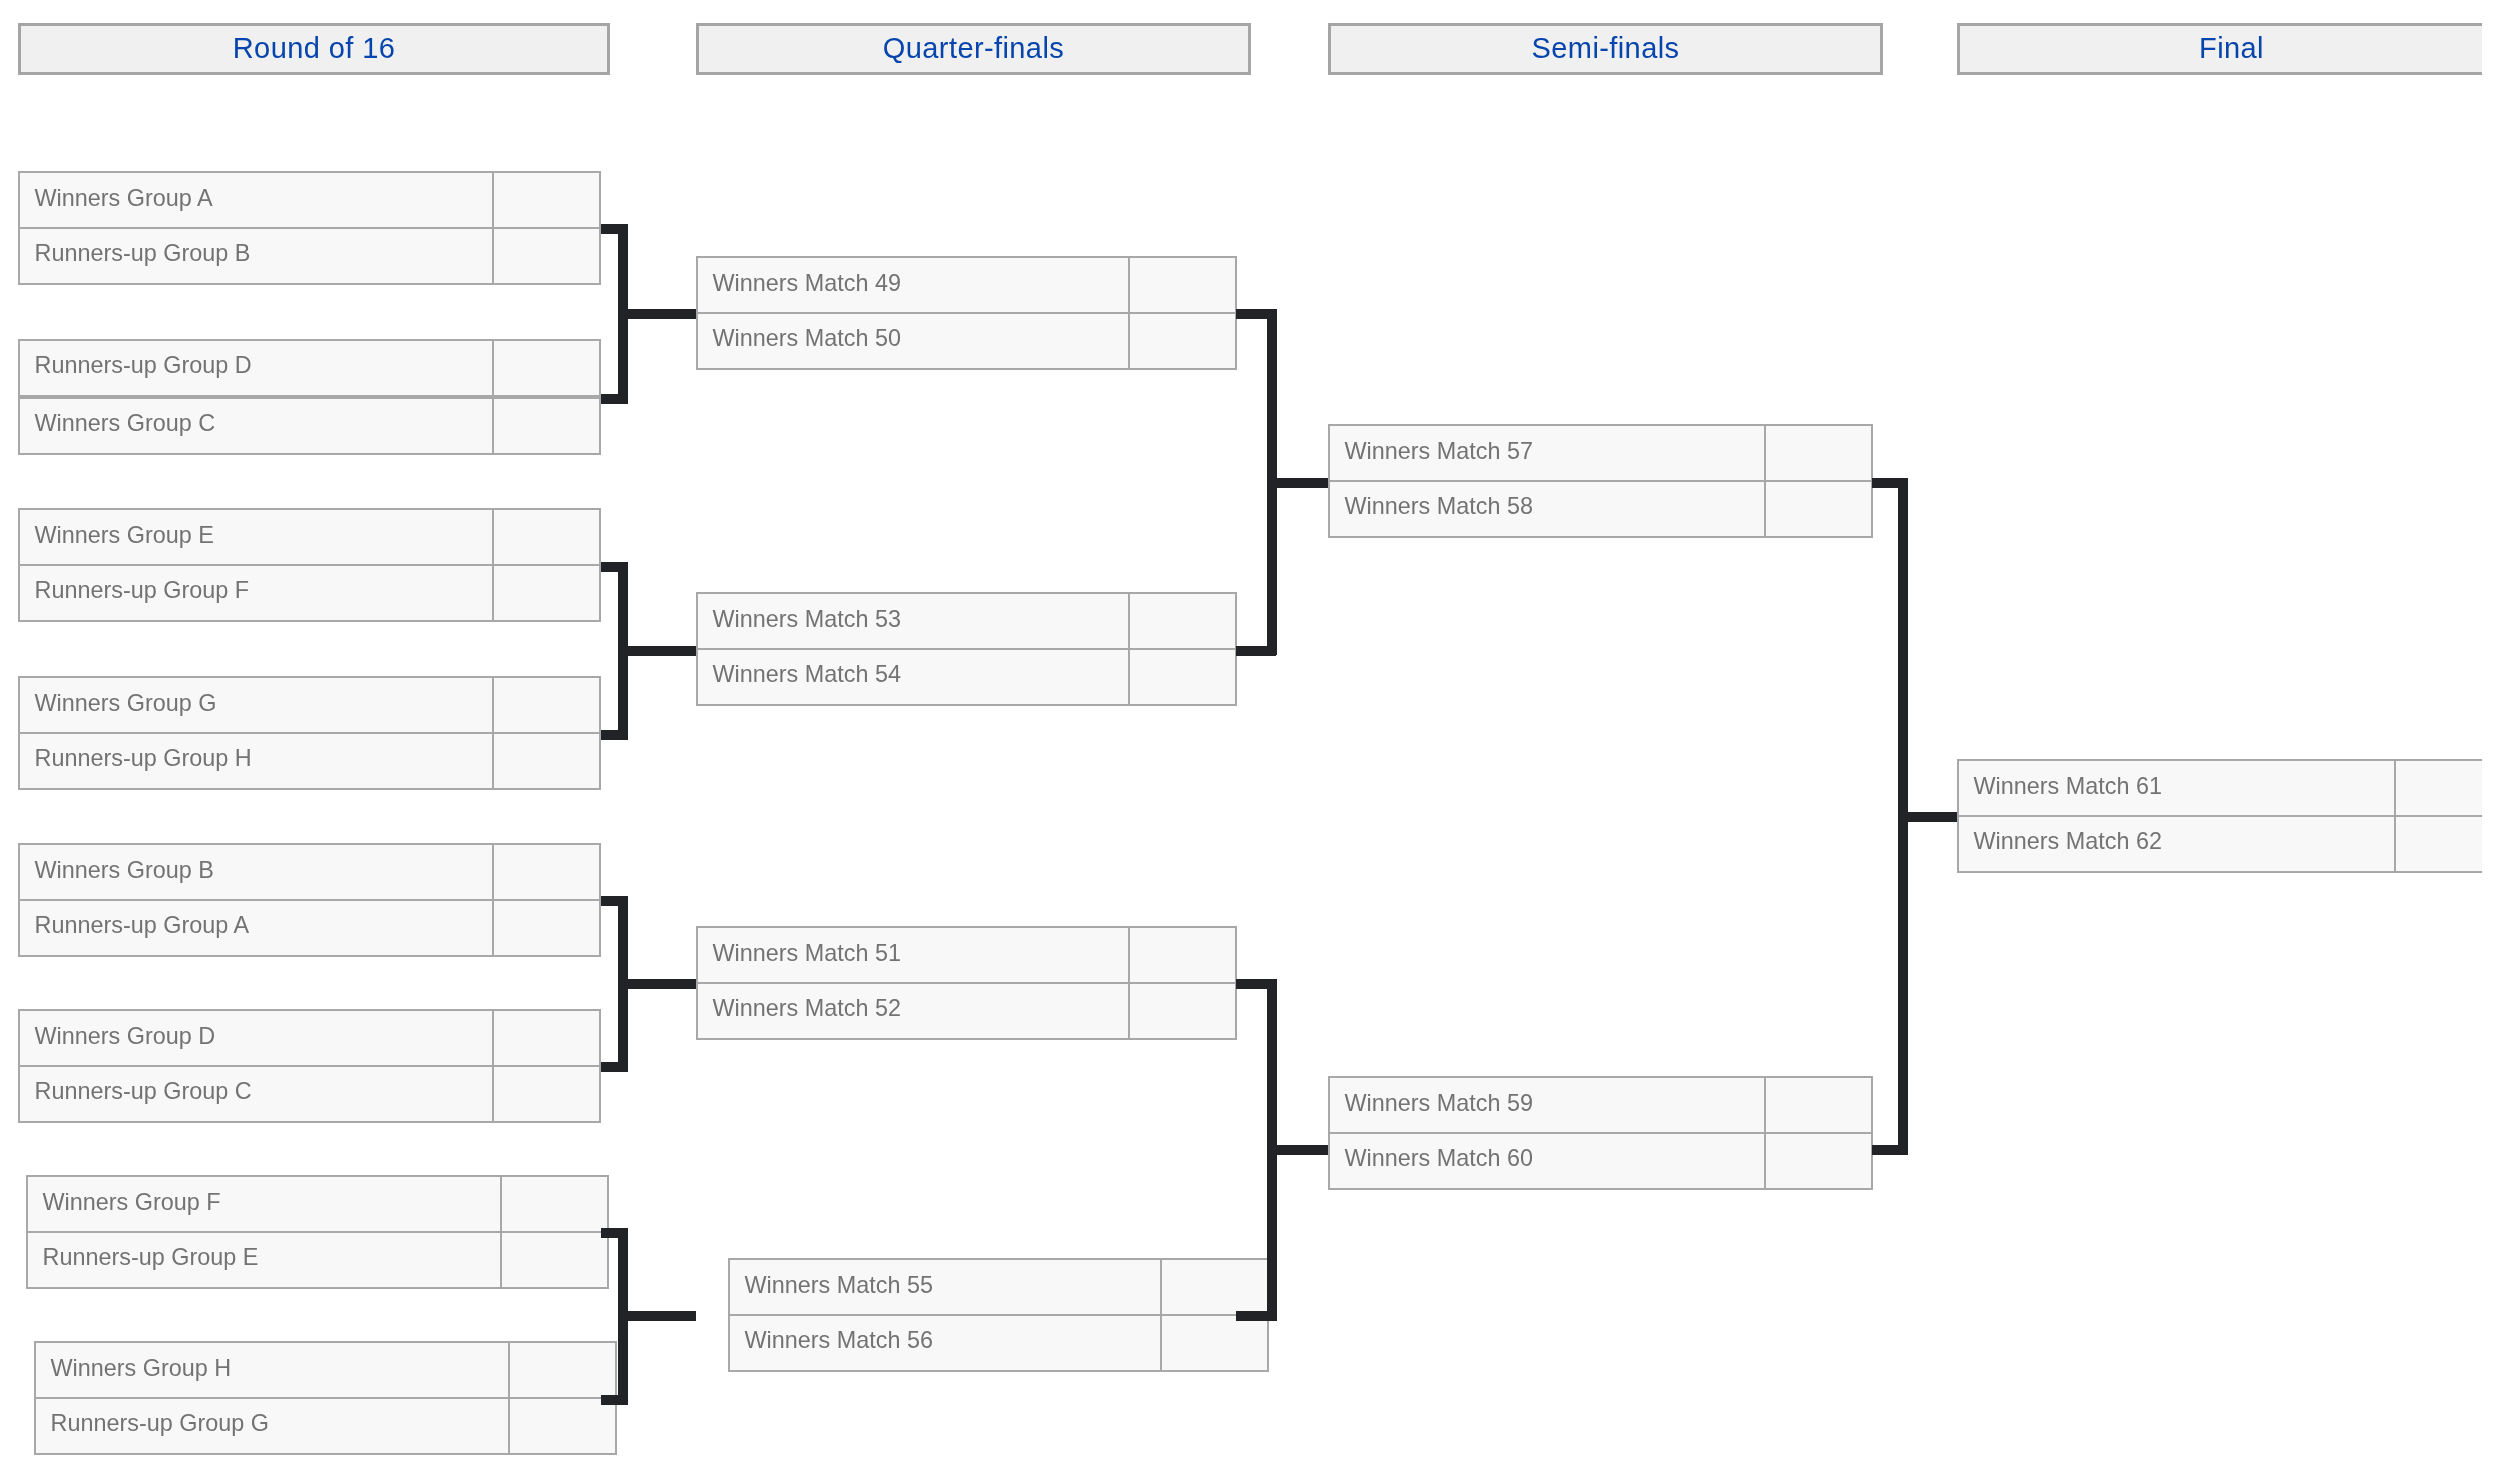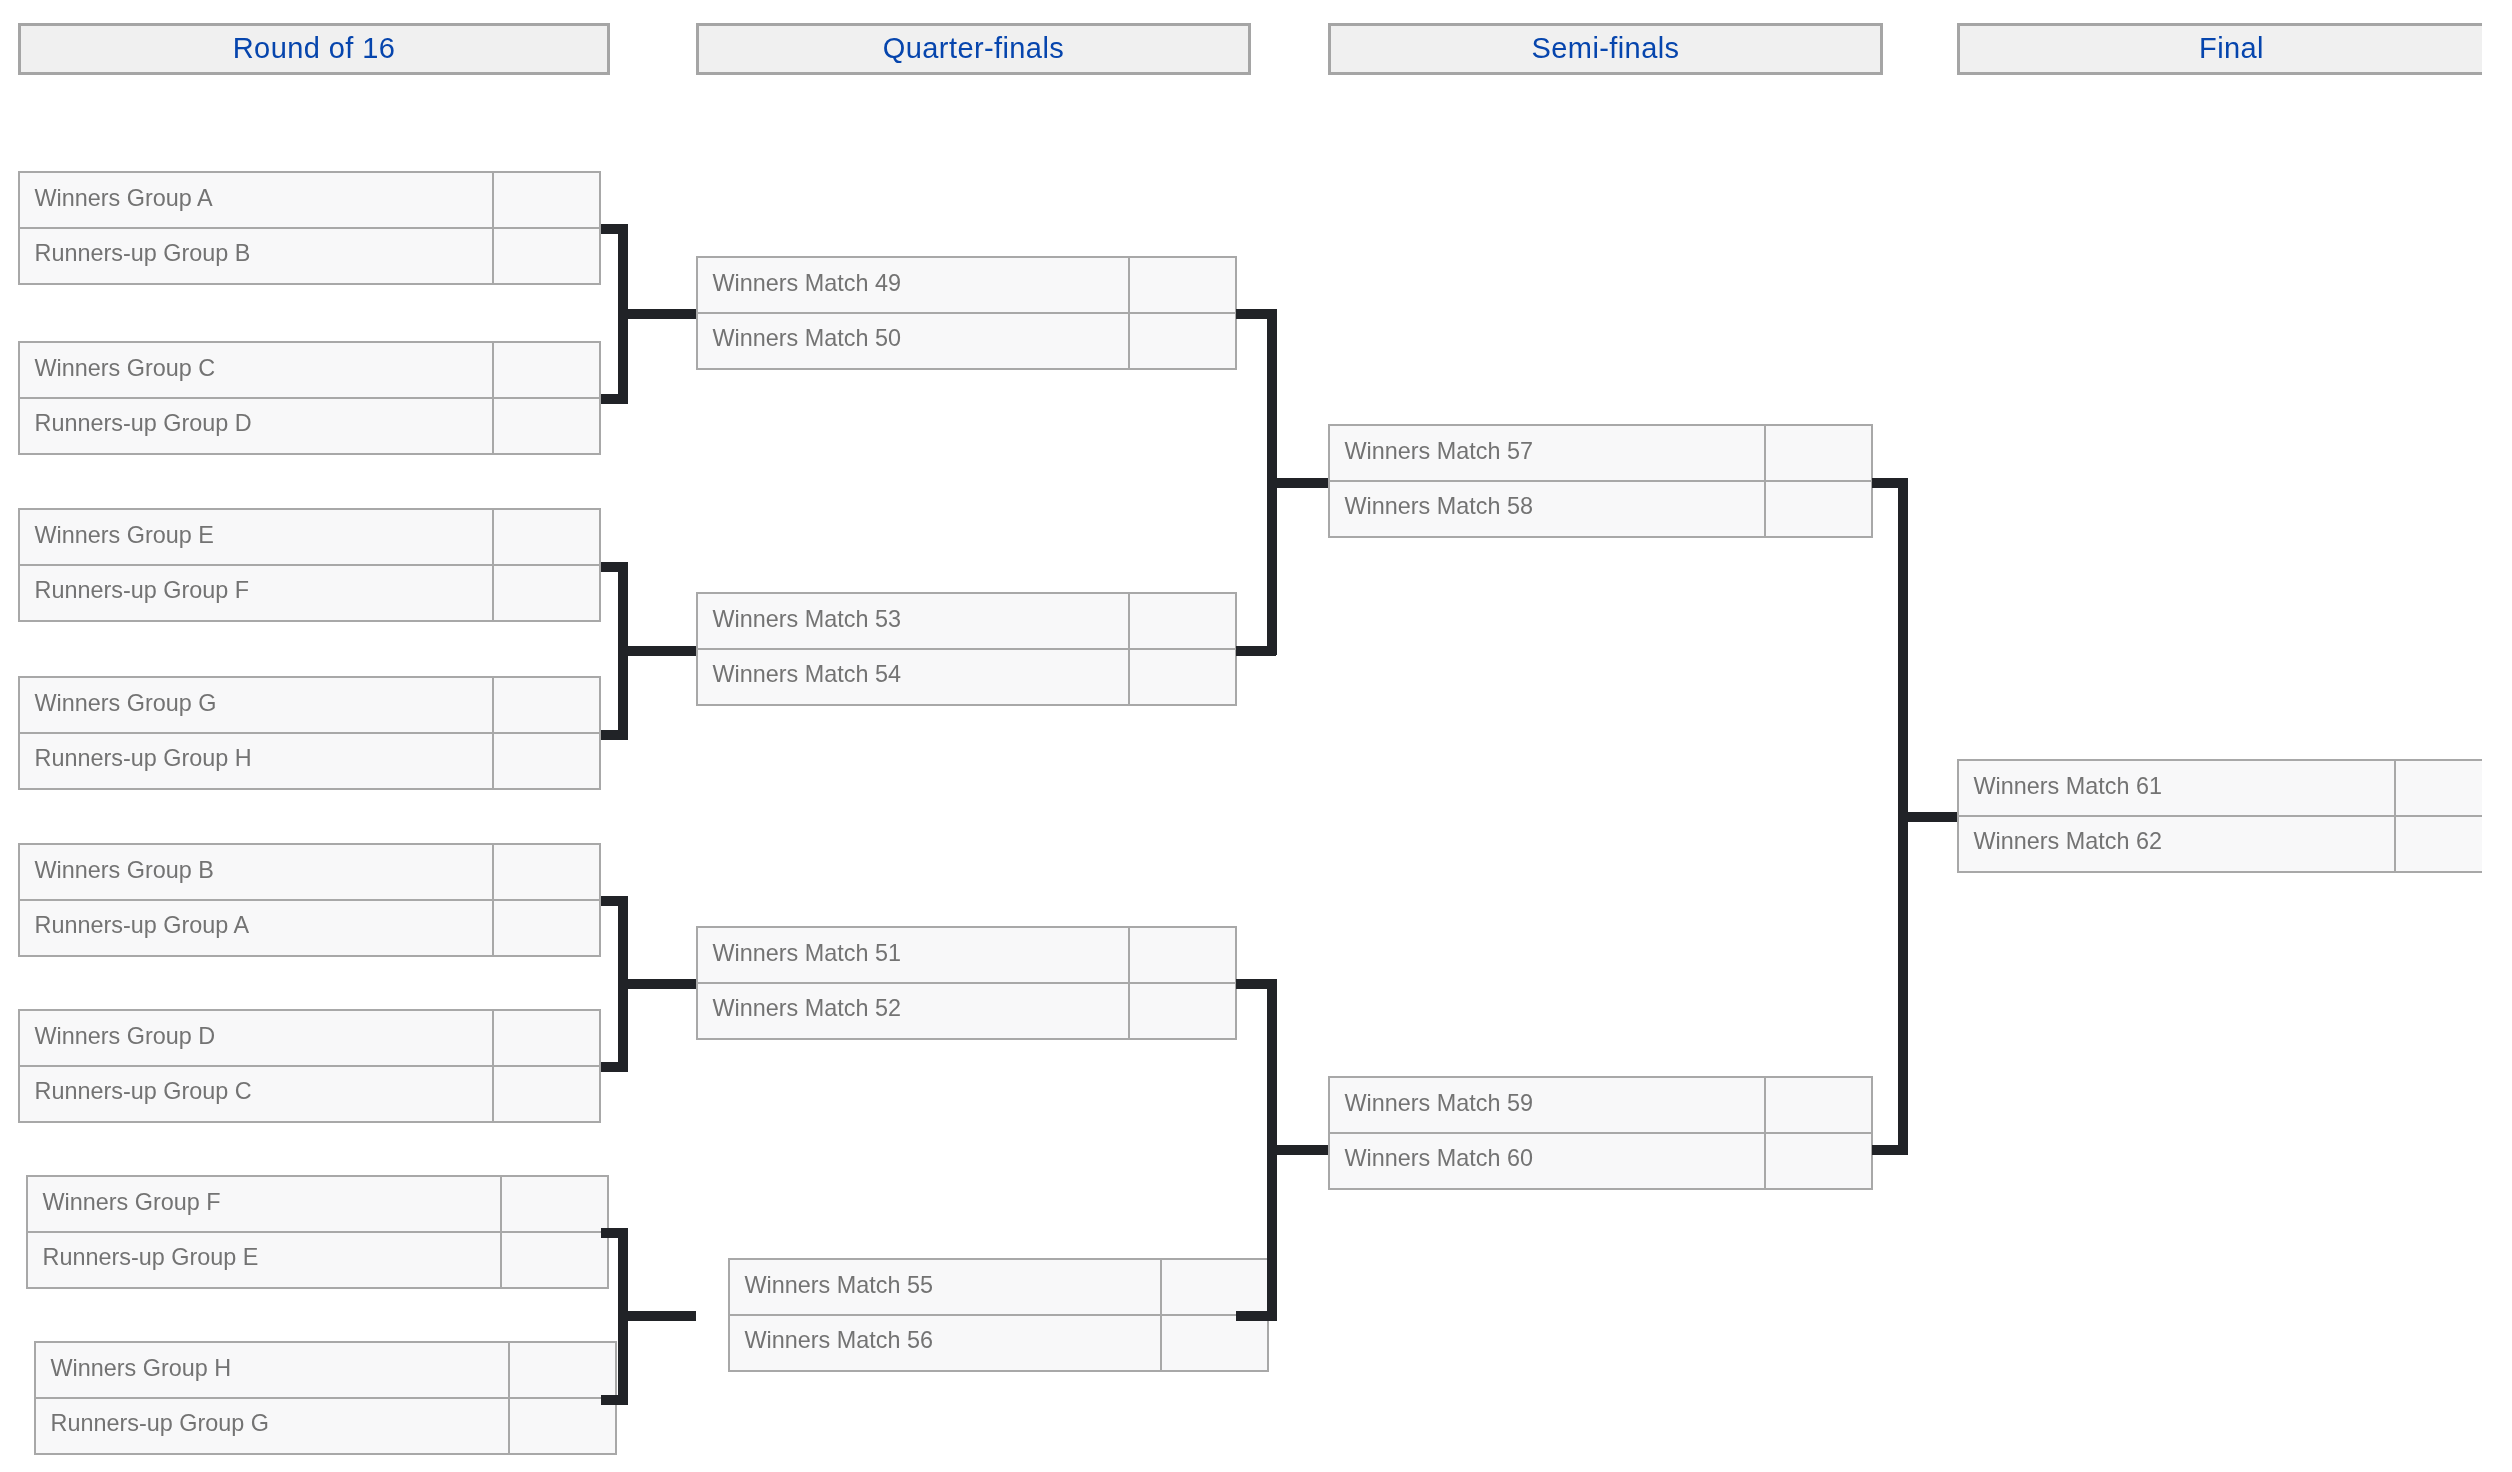--- a/index.html
+++ b/index.html
@@ -46,26 +46,26 @@
       <div class="mname">Winners Group A</div>
       <div class="mscore"></div>
     </div>
     <div class="mrow second">
       <div class="mname">Runners-up Group B</div>
       <div class="mscore"></div>
     </div>
   </div>
 
   <div class="match" style="left:18px;top:341px;width:583px;">
+    <div class="mrow second">
+      <div class="mname">Runners-up Group D</div>
+      <div class="mscore"></div>
+    </div>
     <div class="mrow">
       <div class="mname">Winners Group C</div>
-      <div class="mscore"></div>
-    </div>
-    <div class="mrow second">
-      <div class="mname">Runners-up Group D</div>
       <div class="mscore"></div>
     </div>
   </div>
 
   <div class="match" style="left:18px;top:508px;width:583px;">
     <div class="mrow">
       <div class="mname">Winners Group E</div>
       <div class="mscore"></div>
     </div>
     <div class="mrow second">

